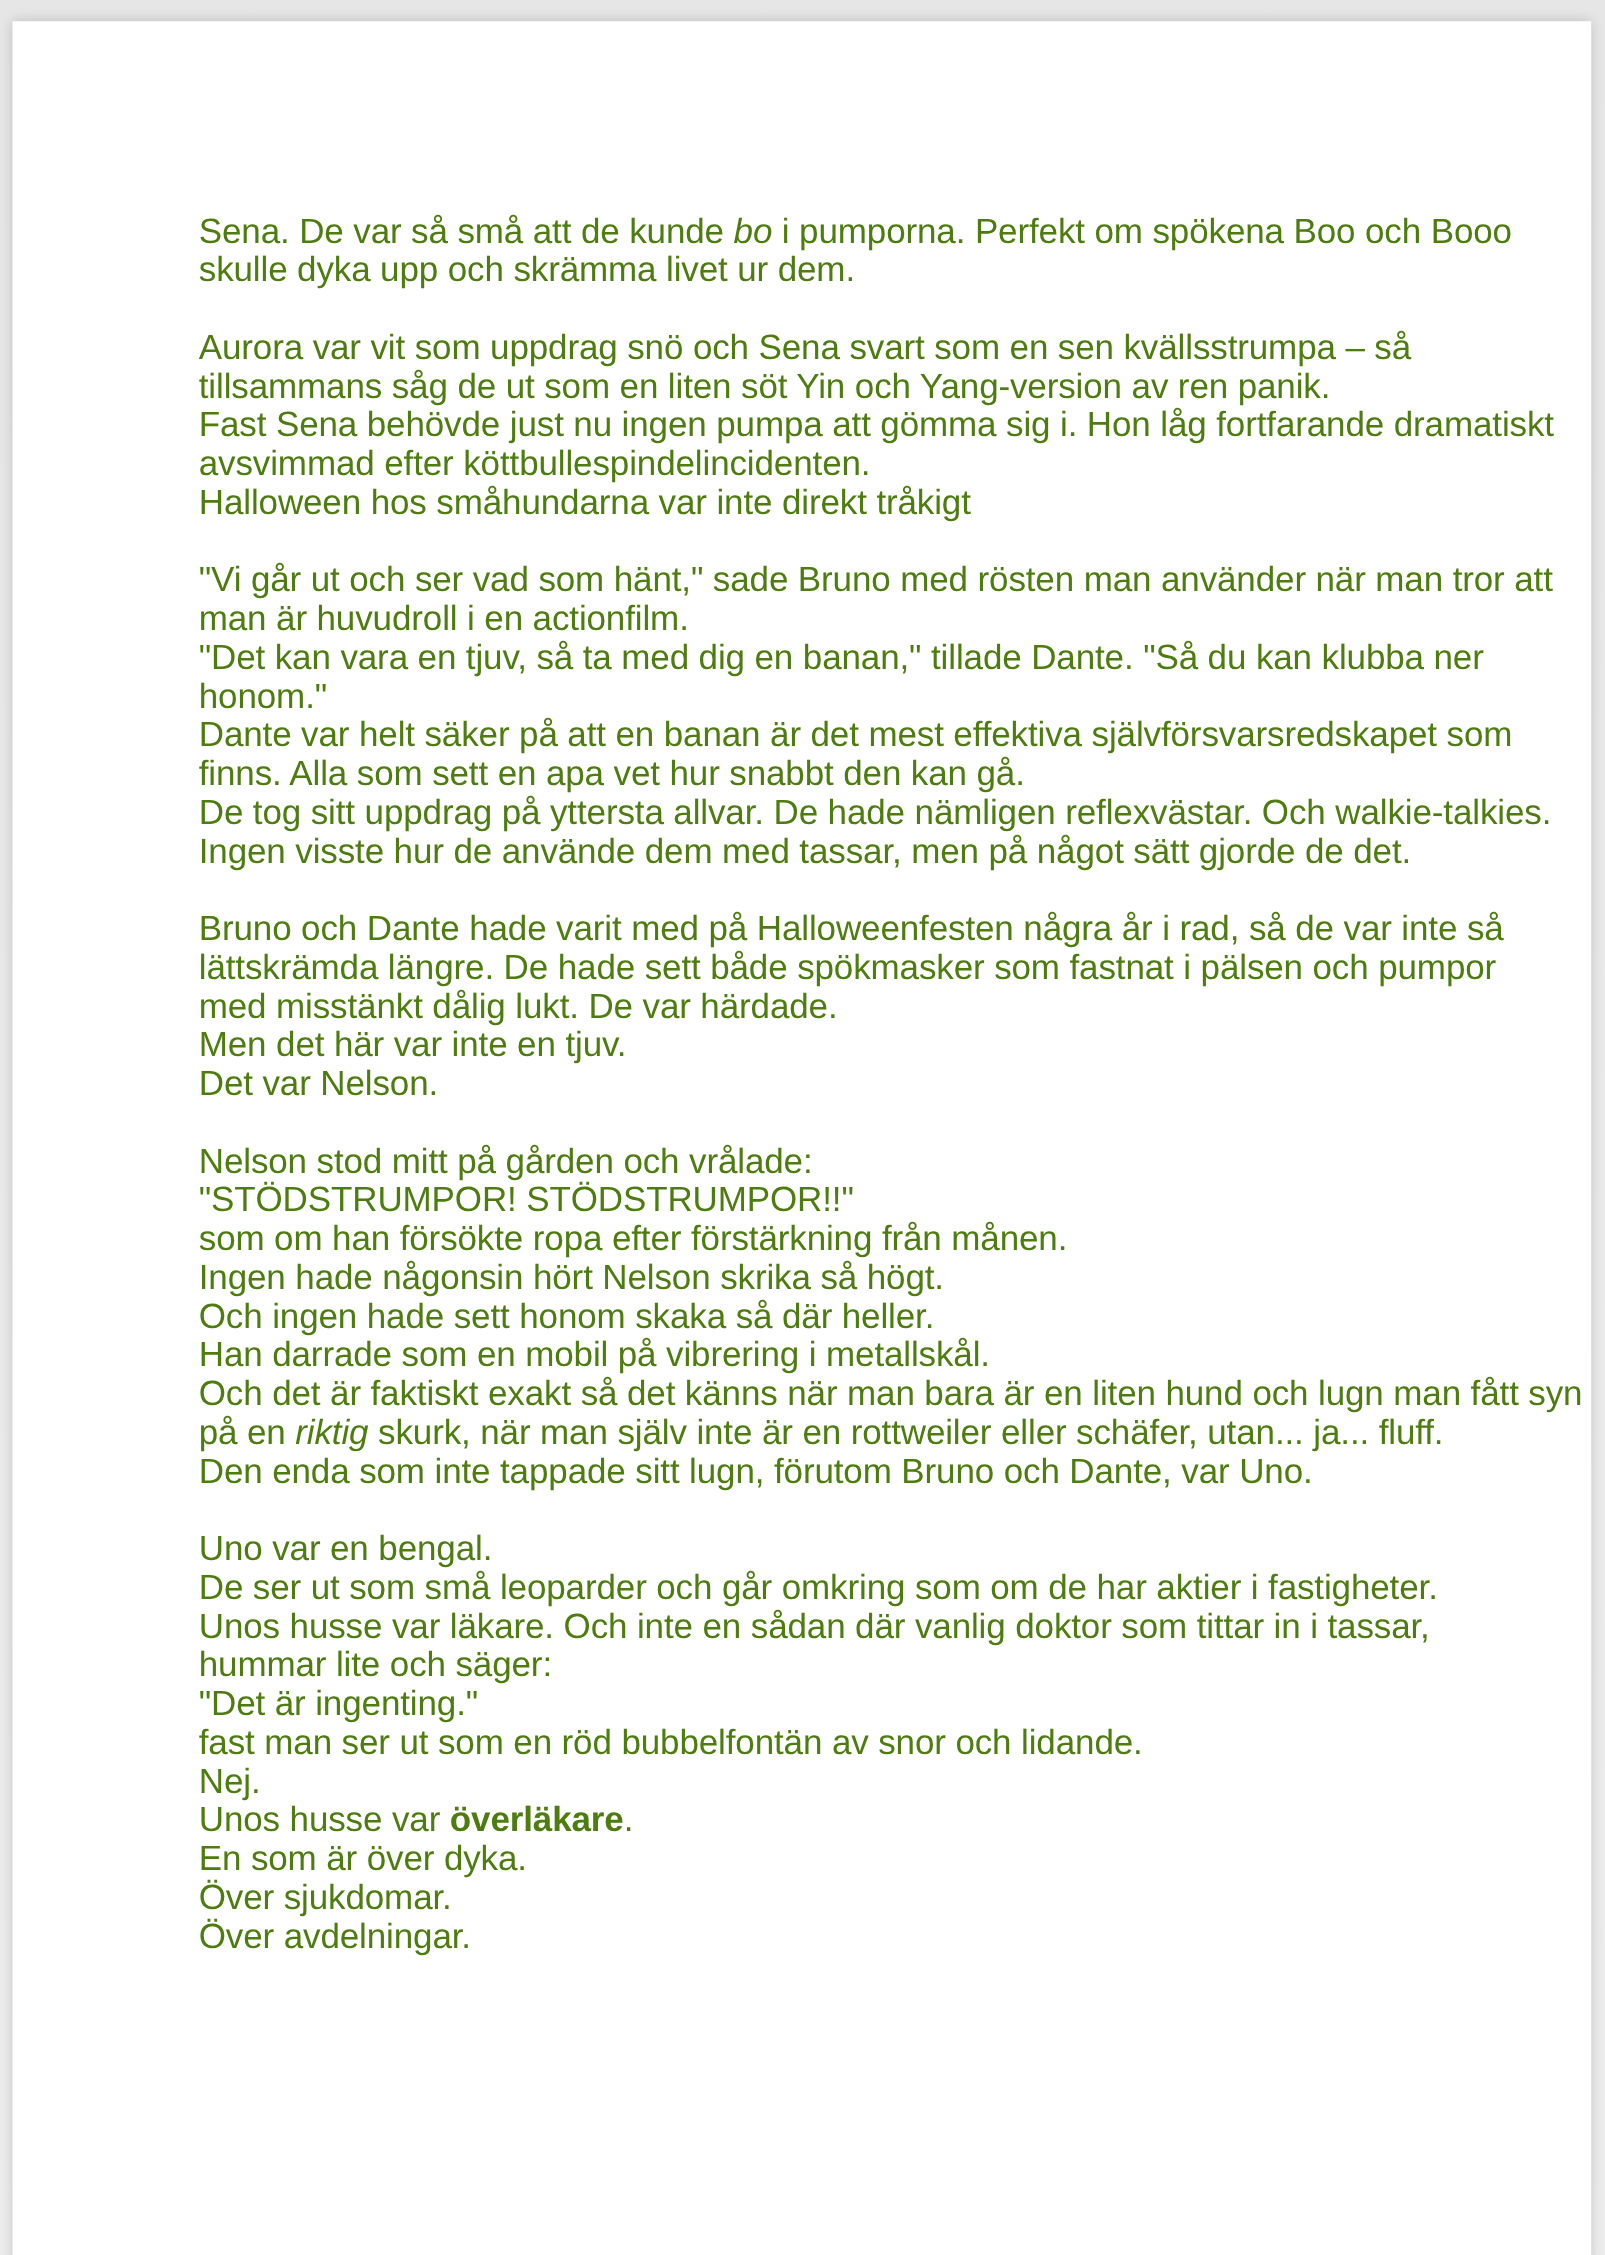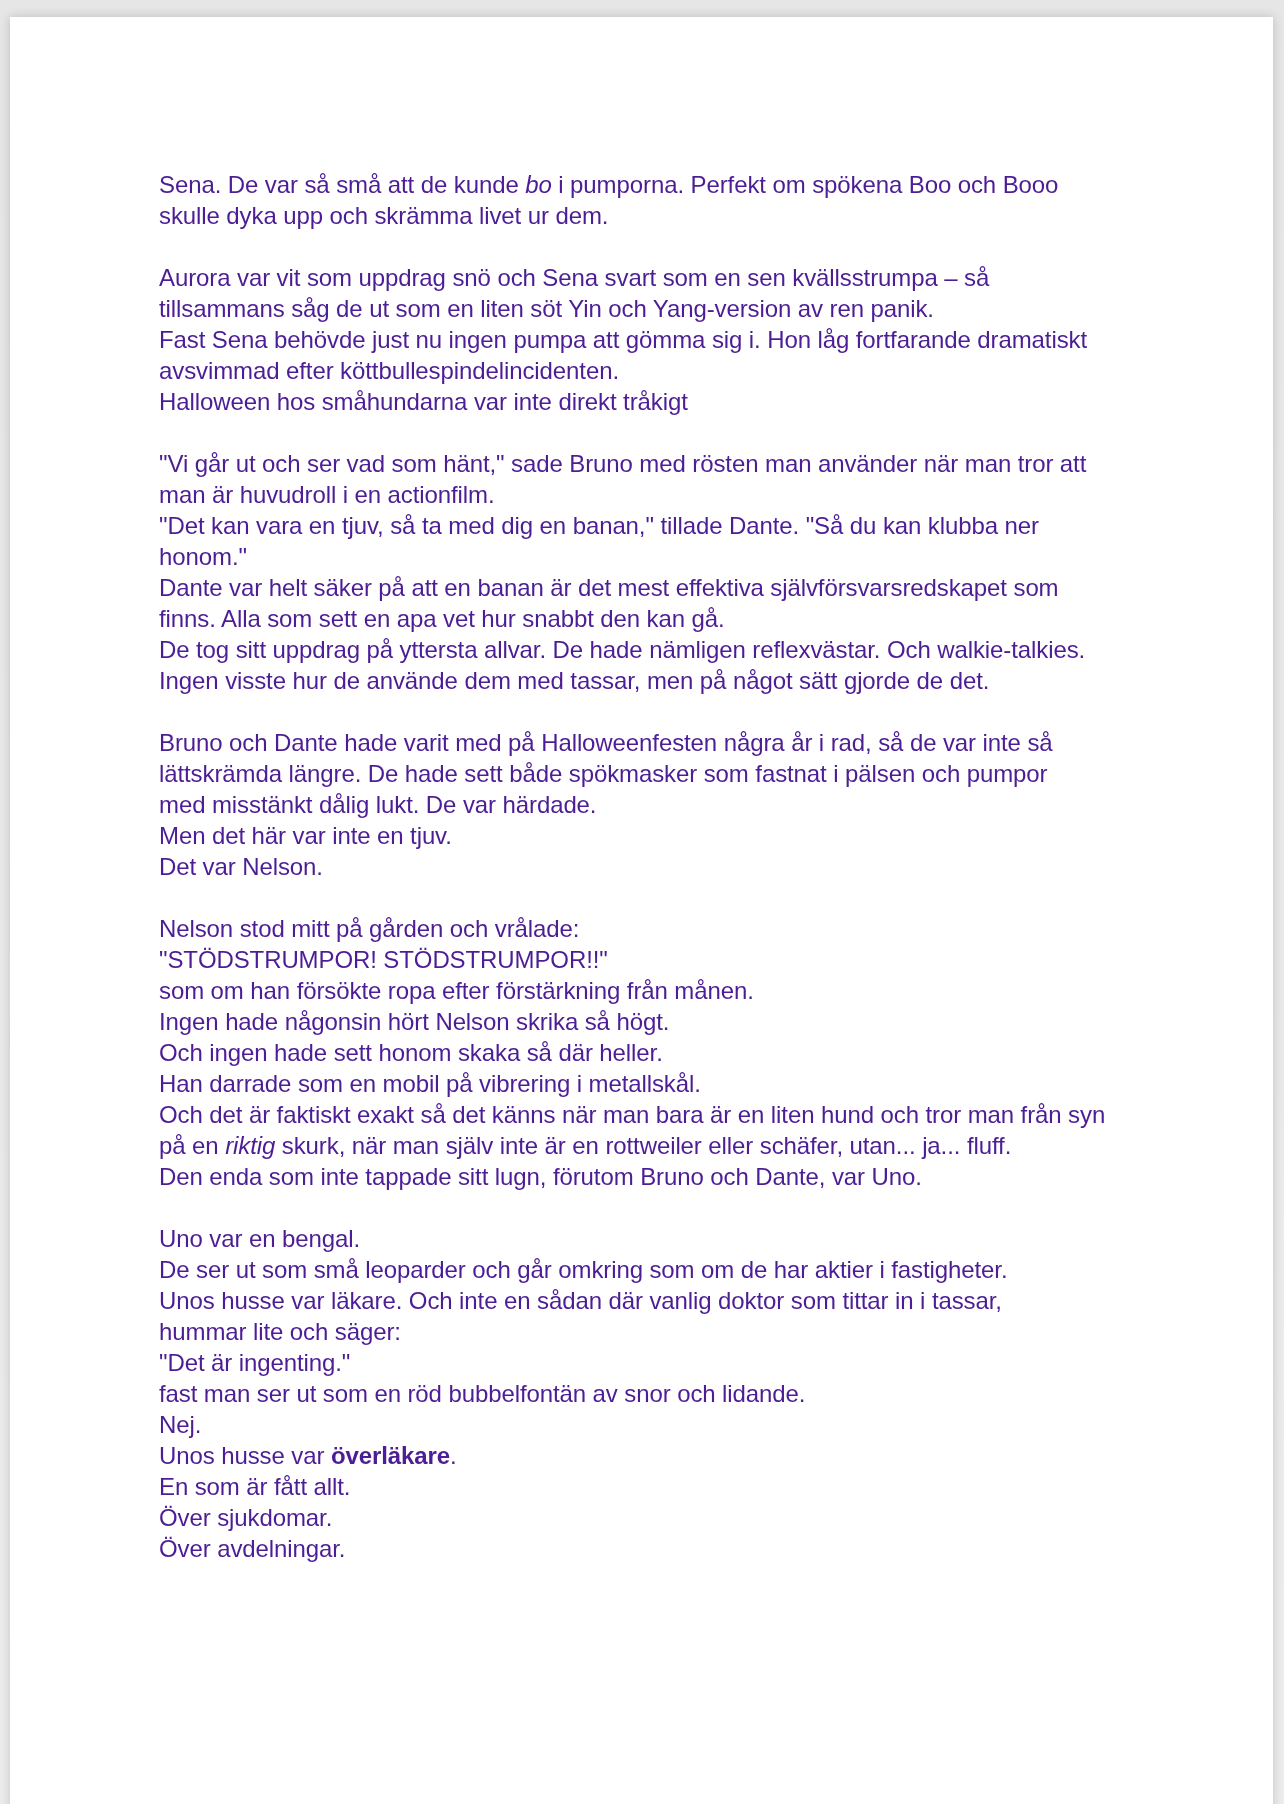--- a/index.html
+++ b/index.html
@@ -24,23 +24,23 @@
     height: 1800px;
     background: #ffffff;
     box-shadow: 0 0 10px rgba(0,0,0,0.18);
   }
   .text {
     position: absolute;
     left: 149px;
     top: 152px;
     width: 1000px;
     font-family: "Liberation Sans", sans-serif;
-    font-size: 24px;
+    font-size: 28px;
     line-height: 31px;
-    color: #4c1d95;
+    color: #4d7c0f;
     letter-spacing: -0.1px;
   }
   .line {
     display: block;
     white-space: pre;
     height: 31px;
   }
   .blank { display: block; height: 31px; }
   em { font-style: italic; }
   strong { font-weight: bold; }
@@ -74,30 +74,30 @@
         <span class="line"><span>med misstänkt dålig lukt. De var härdade.</span></span>
         <span class="line"><span>Men det här var inte en tjuv.</span></span>
         <span class="line"><span>Det var Nelson.</span></span>
         <span class="blank"></span>
         <span class="line"><span>Nelson stod mitt på gården och vrålade:</span></span>
         <span class="line"><span>"STÖDSTRUMPOR! STÖDSTRUMPOR!!"</span></span>
         <span class="line"><span>som om han försökte ropa efter förstärkning från månen.</span></span>
         <span class="line"><span>Ingen hade någonsin hört Nelson skrika så högt.</span></span>
         <span class="line"><span>Och ingen hade sett honom skaka så där heller.</span></span>
         <span class="line"><span>Han darrade som en mobil på vibrering i metallskål.</span></span>
-        <span class="line"><span>Och det är faktiskt exakt så det känns när man bara är en liten hund och tror man från syn</span></span>
+        <span class="line"><span>Och det är faktiskt exakt så det känns när man bara är en liten hund och lugn man fått syn</span></span>
         <span class="line"><span>på en </span><em>riktig</em><span> skurk, när man själv inte är en rottweiler eller schäfer, utan... ja... fluff.</span></span>
         <span class="line"><span>Den enda som inte tappade sitt lugn, förutom Bruno och Dante, var Uno.</span></span>
         <span class="blank"></span>
         <span class="line"><span>Uno var en bengal.</span></span>
         <span class="line"><span>De ser ut som små leoparder och går omkring som om de har aktier i fastigheter.</span></span>
         <span class="line"><span>Unos husse var läkare. Och inte en sådan där vanlig doktor som tittar in i tassar,</span></span>
         <span class="line"><span>hummar lite och säger:</span></span>
         <span class="line"><span>"Det är ingenting."</span></span>
         <span class="line"><span>fast man ser ut som en röd bubbelfontän av snor och lidande.</span></span>
         <span class="line"><span>Nej.</span></span>
         <span class="line"><span>Unos husse var </span><strong>överläkare</strong><span>.</span></span>
-        <span class="line"><span>En som är fått allt.</span></span>
+        <span class="line"><span>En som är över dyka.</span></span>
         <span class="line"><span>Över sjukdomar.</span></span>
         <span class="line"><span>Över avdelningar.</span></span>
       </div>
   </div>
 </div>
 
 </body></html>

